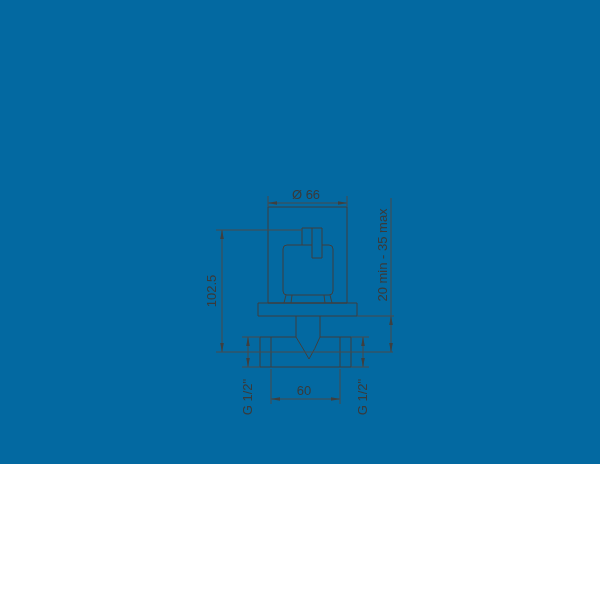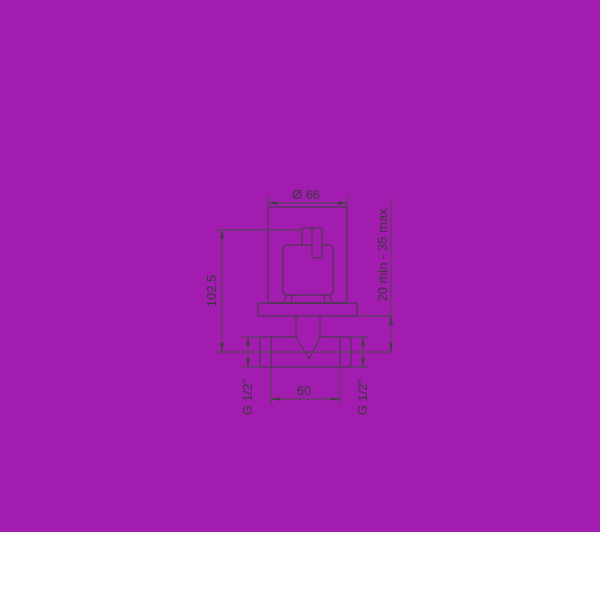--- a/index.html
+++ b/index.html
@@ -3,22 +3,22 @@
 <meta charset="utf-8">
 <style>
   html, body { margin: 0; padding: 0; }
   body {
     font-family: "Liberation Sans", sans-serif;
     background: #ffffff;
   }
   .canvas {
     position: relative;
     width: 600px;
-    height: 532px;
-    background: #a21caf;
+    height: 464px;
+    background: #0369a1;
     overflow: hidden;
   }
   svg { display: block; }
   .outline { fill: none; stroke: #3f3f3f; stroke-width: 1; }
   .dimline { fill: none; stroke: #4a4a4a; stroke-width: 1; }
   .arrow   { fill: #3f3f3f; stroke: none; }
   .dimtext {
     fill: #3a3a3a;
     font-family: "Liberation Sans", sans-serif;
     font-size: 13px;

